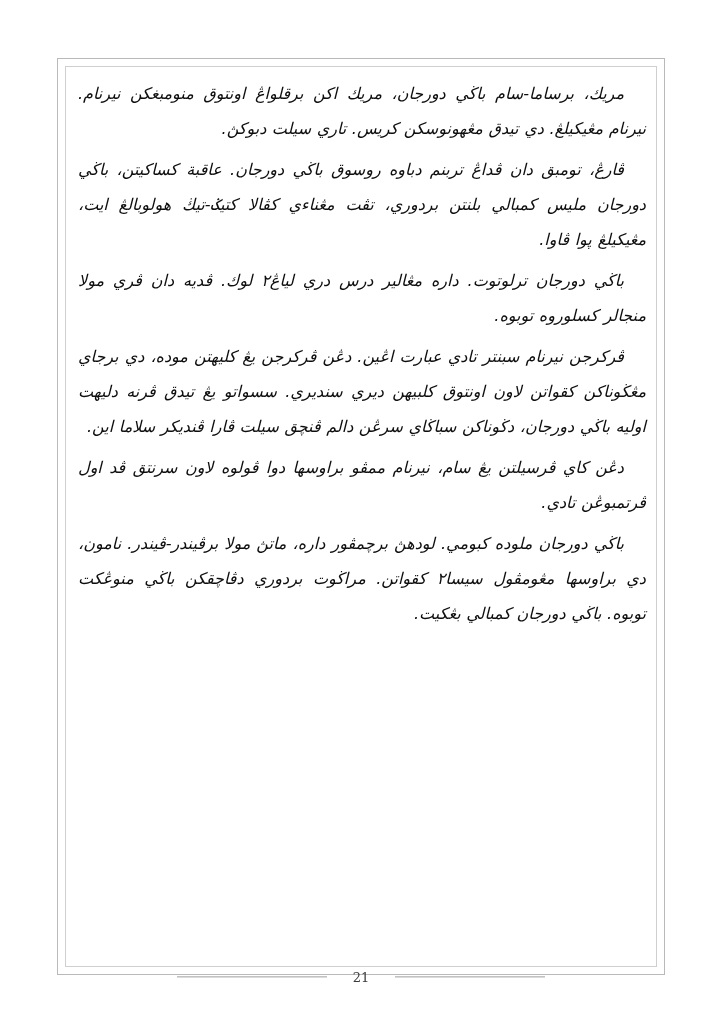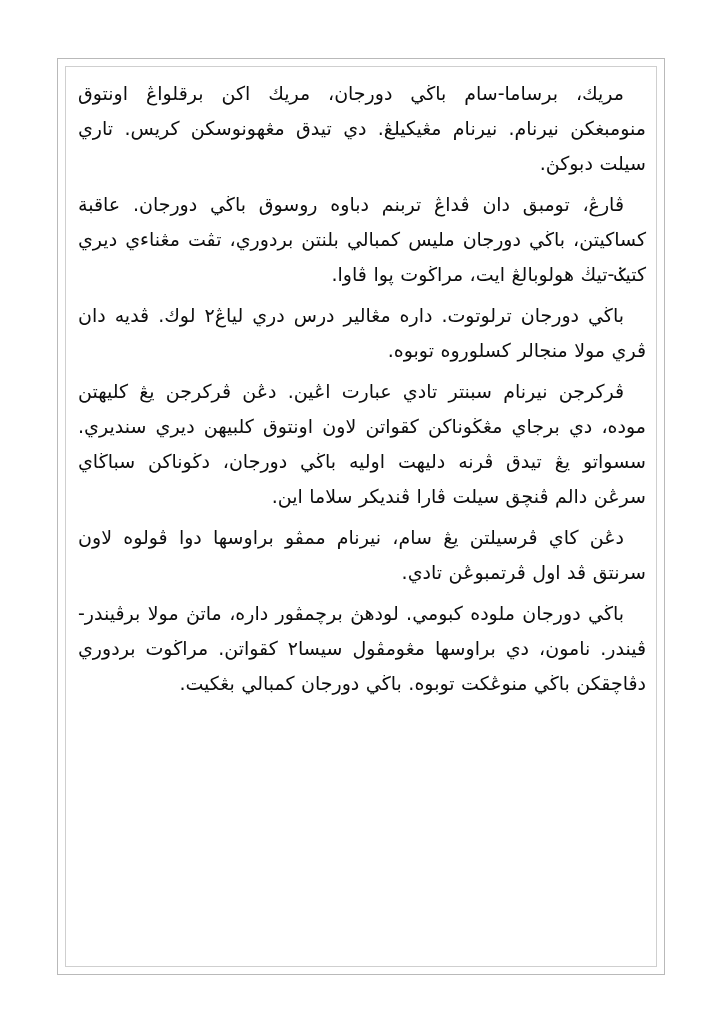--- a/index.html
+++ b/index.html
@@ -60,26 +60,27 @@
     text-align-last: right;
     box-sizing: border-box;
   }
 
   .para {
     direction: rtl;
     unicode-bidi: embed;
     text-align: justify;
     text-align-last: right;
     font-family: "DejaVu Sans", sans-serif;
-    font-size: 19px;
+    font-size: 16px;
     line-height: 35px;
     color: #0e0e0e;
     margin: 0 0 6px 0;
     text-indent: 22px;
     word-spacing: 0.5px;
+    font-style: italic;
     -webkit-font-smoothing: antialiased;
   }
 
   
   .footer-row {
     position: absolute;
     left: 0;
     top: 962px;
     width: 722px;
     height: 30px;
@@ -108,21 +109,26 @@
 </head>
 <body>
 
 <div class="page-sheet">
 
   <div class="frame-outer"></div>
   <div class="frame-inner"></div>
 
   <div class="text-body">
     <p class="para">مريك، برساما-سام باڬي دورجان، مريك اكن برقلواڠ اونتوق منومبغكن نيرنام. نيرنام مڠيكيلڠ. دي تيدق مڠهونوسكن كريس. تاري سيلت دبوكڽ.</p>
-    <p class="para">ڤارڠ، تومبق دان ڤداڠ تربنم دباوه روسوق باڬي دورجان. عاقبة كساكيتن، باڬي دورجان مليس كمبالي بلنتن بردوري، تڤت مڠناءي ديري كتيݢ-تيڬ هولوبالڠ ايت، مراڬوت ڽوا ڤاوا.</p>
+    <p class="para">ڤارڠ، تومبق دان ڤداڠ تربنم دباوه روسوق باڬي دورجان. عاقبة كساكيتن، باڬي دورجان مليس كمبالي بلنتن بردوري، تڤت مڠناءي كڤالا كتيݢ-تيڬ هولوبالڠ ايت، مڠيكيلڠ ڽوا ڤاوا.</p>
     <p class="para">باڬي دورجان ترلوتوت. داره مڠالير درس دري لياڠ٢ لوك. ڤديه دان ڤري مولا منجالر كسلوروه توبوه.</p>
     <p class="para">ڤرکرجن نيرنام سبنتر تادي عبارت اڠين. دڠن ڤرکرجن يڠ كليهتن موده، دي برجاي مڠڬوناكن كقواتن لاون اونتوق كلبيهن ديري سنديري. سسواتو يڠ تيدق ڤرنه دليهت اوليه باڬي دورجان، دڬوناكن سباڬاي سرڠن دالم ڤنچق سيلت ڤارا ڤنديكر سلاما اين.</p>
     <p class="para">دڠن كاي ڤرسيلتن يڠ سام، نيرنام ممڤو براوسها دوا ڤولوه لاون سرنتق ڤد اول ڤرتمبوڠن تادي.</p>
     <p class="para">باڬي دورجان ملوده كبومي. لودهڽ برچمڤور داره، ماتڽ مولا برڤيندر-ڤيندر. نامون، دي براوسها مڠومڤول سيسا٢ كقواتن. مراڬوت بردوري دڤاچقكن باڬي منوڠكت توبوه. باڬي دورجان كمبالي بڠكيت.</p>
   </div>
 
+  <div class="footer-row">
+    <span class="footer-rule"></span>
+    <span class="footer-pageno">21</span>
+    <span class="footer-rule"></span>
+  </div>
 
 </div>
 
 </body></html>

